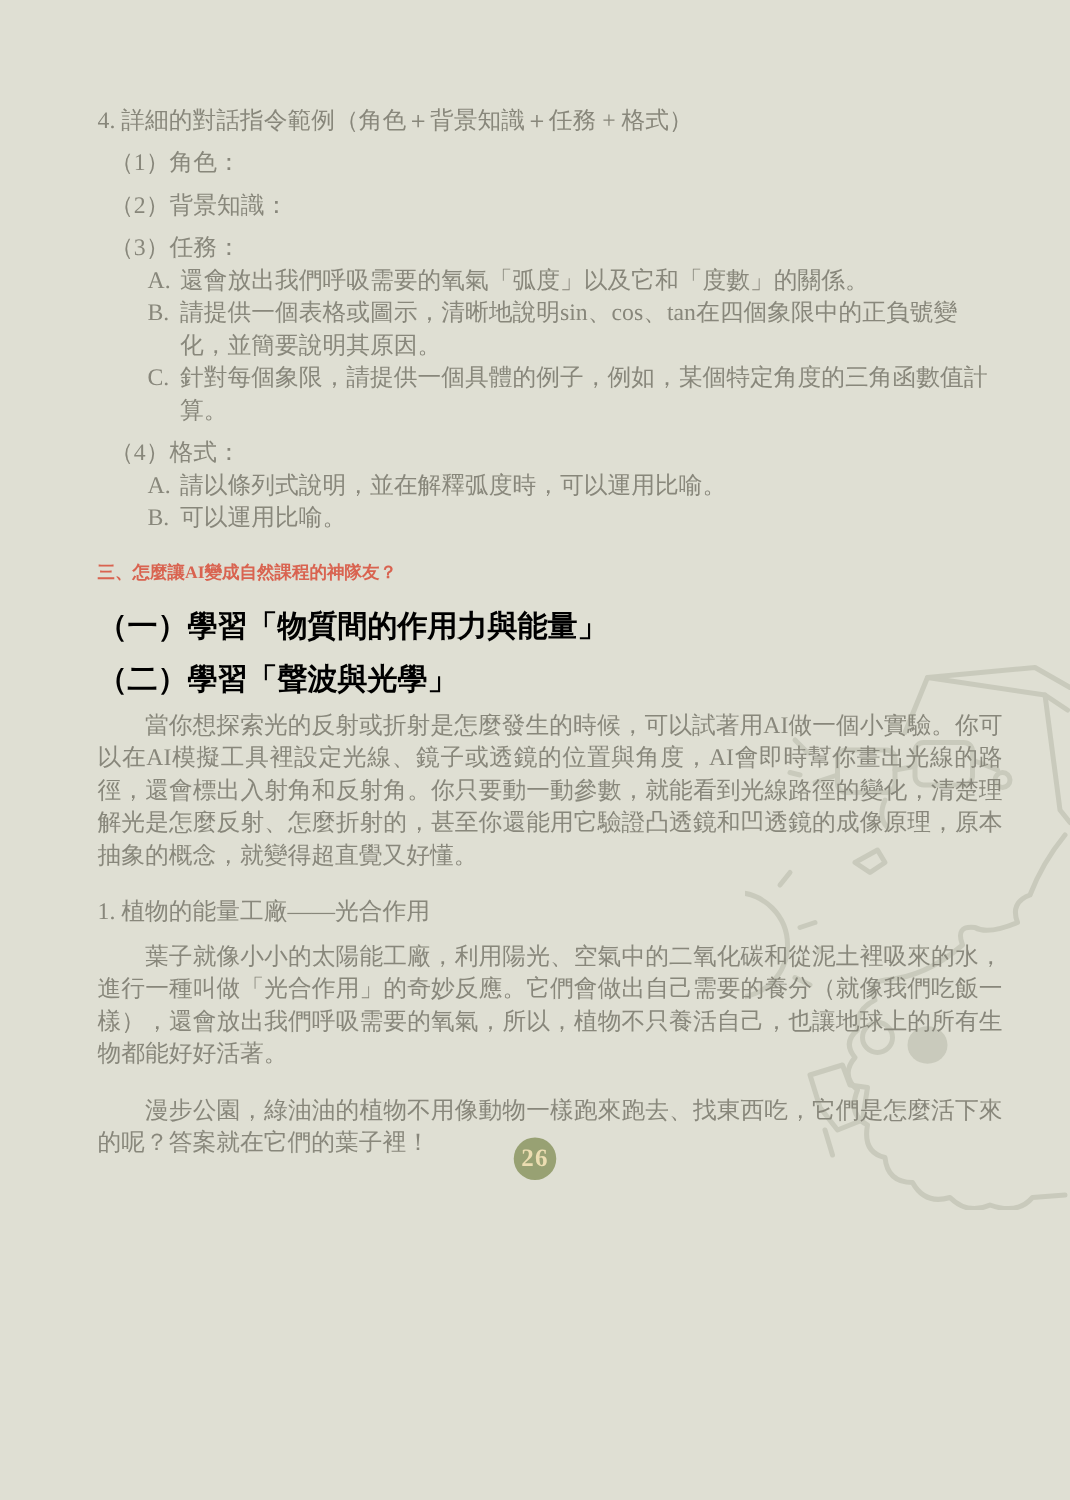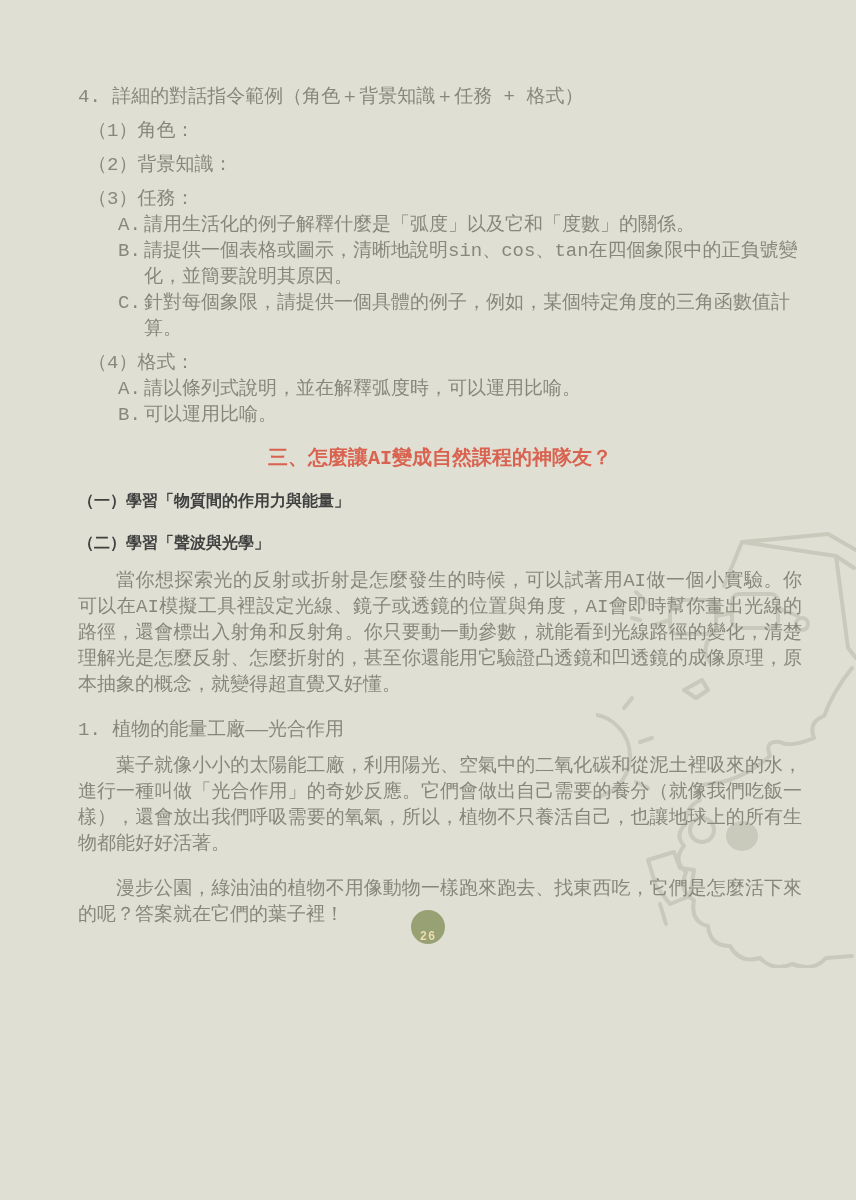--- a/index.html
+++ b/index.html
@@ -1,37 +1,37 @@
 <!DOCTYPE html>
 <html><head>
 <meta charset="utf-8">
 <style>
   html,body{margin:0;padding:0;background:#dfdfd3;}
   .page{
     position:relative;width:856px;height:968px;background:#dfdfd3;
-    overflow:hidden;font-family:Liberation Mono, monospace;
+    overflow:hidden;font-family:Liberation Serif, serif;
     color:#88877b;
   }
   .content{position:relative;z-index:1;padding:84px 54px 0 78px;font-size:19px;line-height:26px;}
   .row{display:flex;align-items:flex-start;}
   .item{margin-top:8px;padding-left:10px;}
   .item .num{flex:none;white-space:pre;}
   .item .label{flex:none;white-space:pre;}
   .item .text{flex:1;}
   .subitem{display:flex;align-items:flex-start;padding-left:40px;}
   .subitem .marker{flex:none;width:26px;}
   .subitem .text{flex:1;}
-  .h-red{color:#d96350;font-size:20px;line-height:30px;font-weight:bold;margin-top:16px;text-align:center;}
-  .h-brown{color:#404040;font-size:16px;line-height:28px;font-weight:bold;margin-top:14px;}
+  .h-red{color:#d96350;font-size:14px;line-height:30px;font-weight:bold;margin-top:16px;}
+  .h-brown{color:#000000;font-size:24px;line-height:28px;font-weight:bold;margin-top:14px;}
   .para{margin-top:10px;text-indent:2em;text-align:justify;}
   .exline{margin-top:14px;}
   .pagenum{
     position:absolute;left:50%;bottom:24px;transform:translateX(-50%);
     width:34px;height:34px;border-radius:50%;background:#98a173;color:#ecddb1;
-    font-weight:bold;font-size:12px;display:flex;align-items:flex-end;justify-content:center;
+    font-weight:bold;font-size:20px;display:flex;align-items:center;justify-content:center;
     z-index:2;letter-spacing:1px;
   }
   .watermark{position:absolute;right:0;bottom:0;z-index:0;}
 </style>
 </head>
 <body>
 
 <div class="page">
 
   <svg class="watermark" width="260" height="440" viewBox="0 0 260 440" fill="none" stroke="#c9cabc" stroke-width="4" stroke-linecap="round" stroke-linejoin="round">
@@ -85,21 +85,21 @@
       <span class="num">（2）</span>
       <span class="label">背景知識：</span>
     </div>
 
     <div class="row item">
       <span class="num">（3）</span>
       <span class="label">任務：</span>
     </div>
     <div class="subitem">
       <span class="marker">A.</span>
-      <span class="text">請用生活化的例子解釋什麼是「弧度」以及它和「度數」的關係。</span>
+      <span class="text">還會放出我們呼吸需要的氧氣「弧度」以及它和「度數」的關係。</span>
     </div>
     <div class="subitem">
       <span class="marker">B.</span>
       <span class="text">請提供一個表格或圖示，清晰地說明sin、cos、tan在四個象限中的正負號變化，並簡要說明其原因。</span>
     </div>
     <div class="subitem">
       <span class="marker">C.</span>
       <span class="text">針對每個象限，請提供一個具體的例子，例如，某個特定角度的三角函數值計算。</span>
     </div>
 

